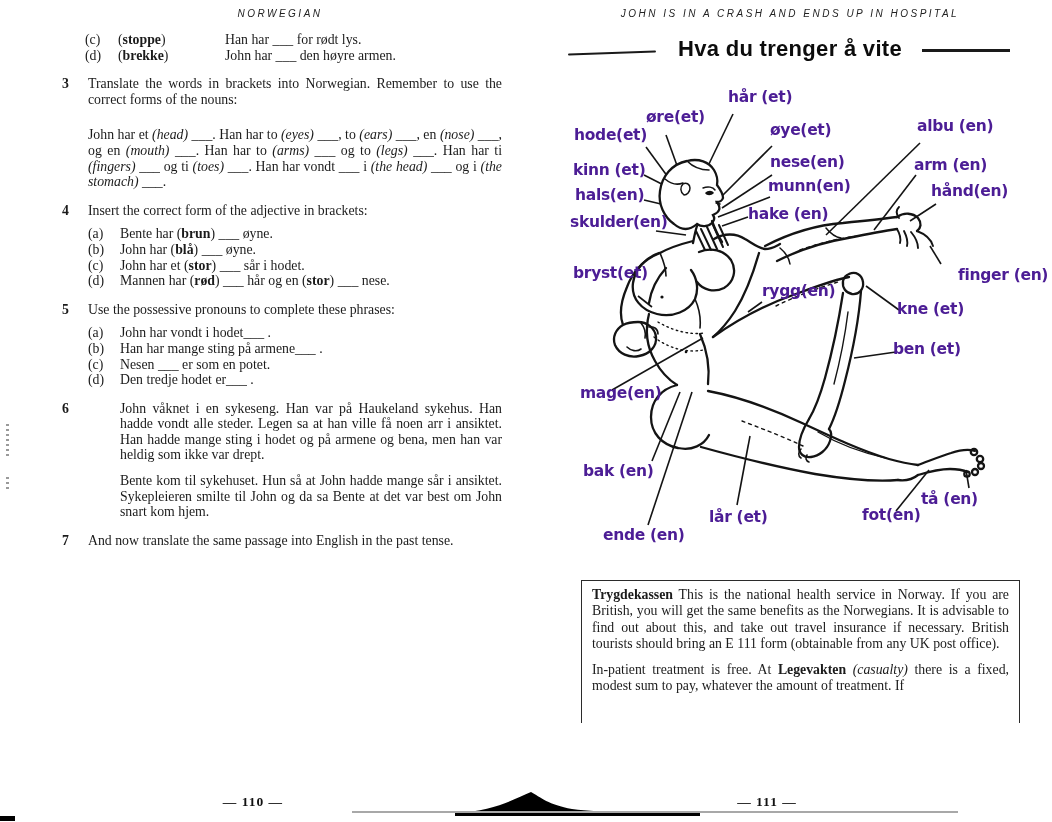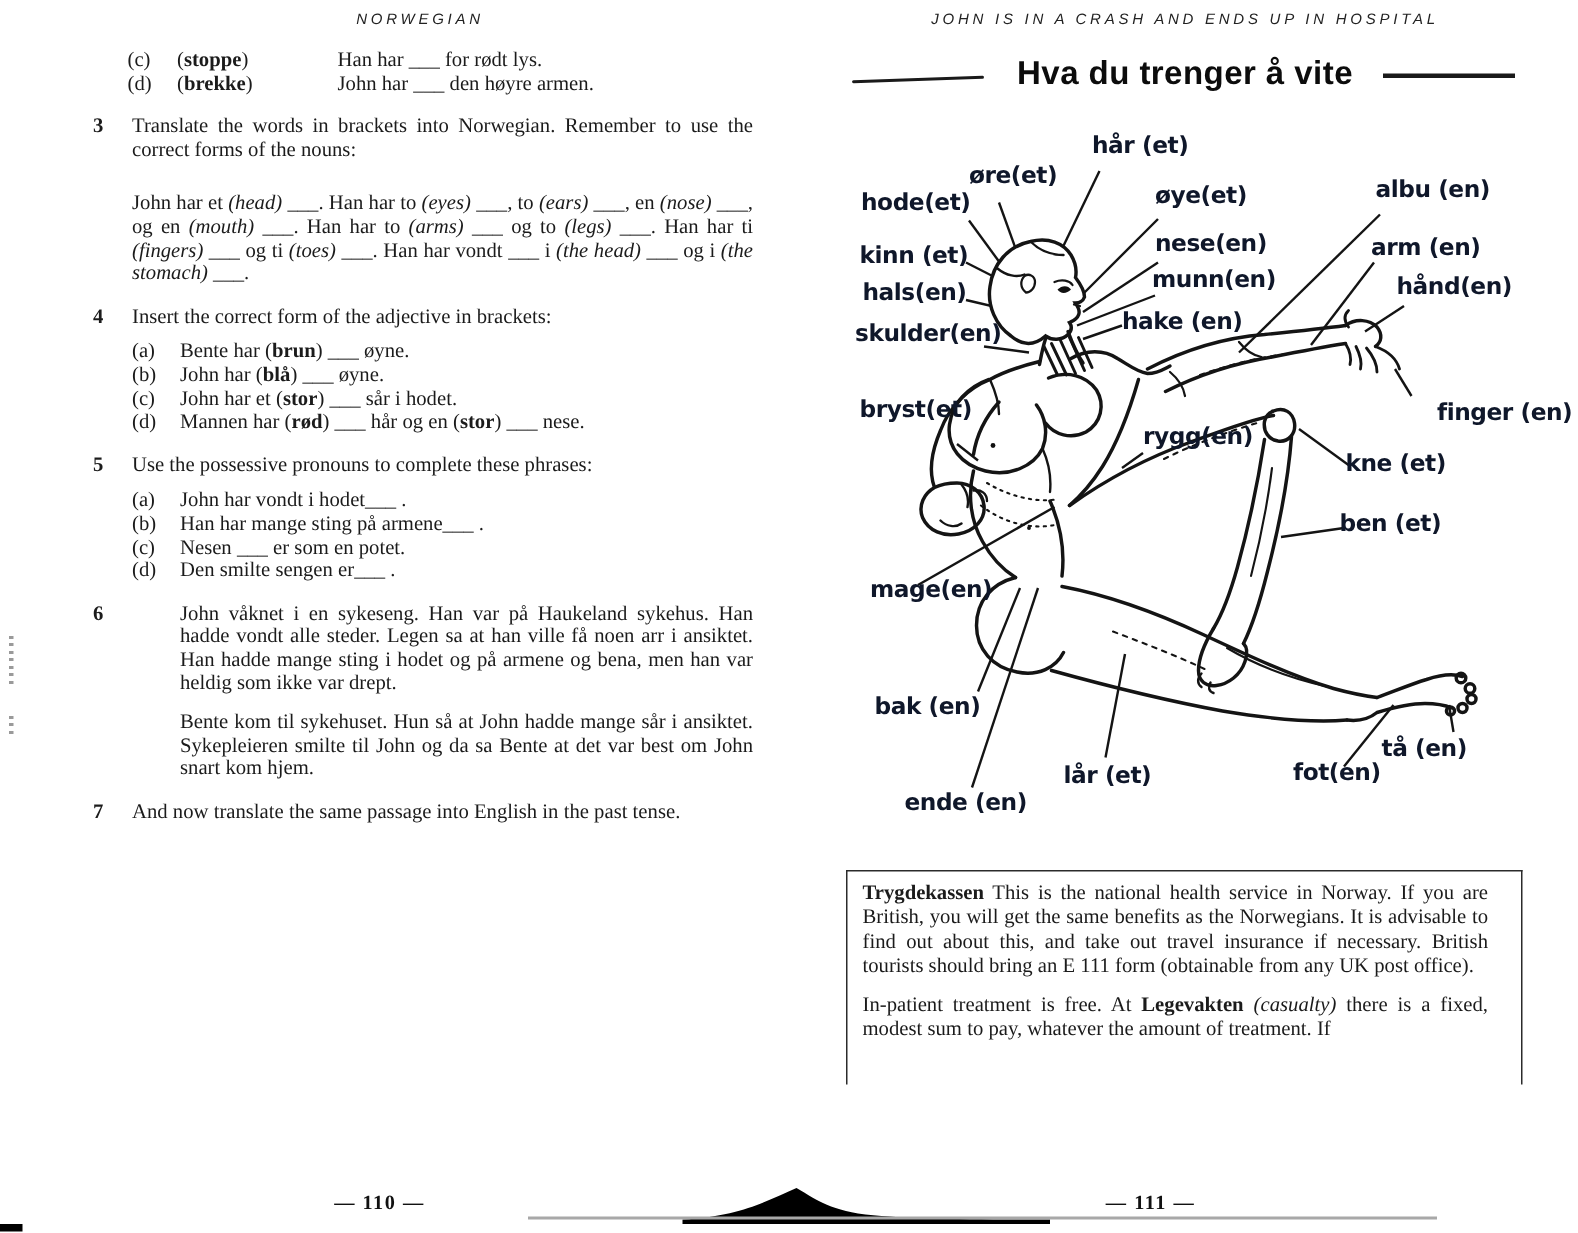--- a/index.html
+++ b/index.html
@@ -25,25 +25,25 @@
   .stext{flex:1;}
   .pagenum{position:absolute;top:773px;font:bold 13.5px "Liberation Serif",serif;
            letter-spacing:1px;transform:translateX(-50%);color:#111;margin-top:21px;}
   
   .bigtitle{position:absolute;left:656px;top:36px;width:268px;text-align:center;
             font:bold 22px "Liberation Sans",sans-serif;letter-spacing:.3px;color:#0c0c0c;}
   .rule{position:absolute;height:2px;background:#1a1a1a;}
   .rule.l{left:568px;top:52px;width:88px;transform:rotate(-2deg);border-radius:2px;}
   .rule.r{left:922px;top:49px;width:88px;height:2.5px;}
   
-  .blabel{position:absolute;font:bold 15.5px "DejaVu Sans",sans-serif;color:#0f172a;
+  .blabel{position:absolute;font:bold 15.5px "DejaVu Sans",sans-serif;color:#4c1d95;
           white-space:nowrap;letter-spacing:-0.3px;}
   
-  .infobox{position:absolute;left:564px;top:580px;width:417px;height:136px;
-           border:1.5px solid #2b2b2b;border-bottom:none;padding:6px 22px 0 10px;
+  .infobox{position:absolute;left:581px;top:580px;width:417px;height:136px;
+           border:1.5px solid #2b2b2b;border-bottom:none;padding:6px 10px 0 10px;
            font:13.8px/16.4px "Liberation Serif",serif;text-align:justify;}
   .infobox p{margin:0 0 9px 0;}
   
   .margin-mark{position:absolute;width:3px;
      background:repeating-linear-gradient(180deg,#9a9a9a 0 2px,rgba(0,0,0,0) 2px 5px);}
   .m1{left:6px;top:424px;height:34px;}
   .m2{left:6px;top:477px;height:14px;}
   .bottomline{position:absolute;left:352px;top:811px;width:606px;height:2px;background:#a8a8a8;}
   .corner-wedge{position:absolute;left:0;top:816px;width:15px;height:5px;background:#000;}
   svg{position:absolute;left:0;top:0;}
@@ -106,21 +106,21 @@
           <div class="subrow">
             <span class="slab">(b)</span>
             <span class="stext">Han har mange sting på armene___ .</span>
           </div>
           <div class="subrow">
             <span class="slab">(c)</span>
             <span class="stext">Nesen ___ er som en potet.</span>
           </div>
           <div class="subrow">
             <span class="slab">(d)</span>
-            <span class="stext">Den smilte sengen er___ .</span>
+            <span class="stext">Den tredje hodet er___ .</span>
           </div>
         </div>
       </div>
       <div class="ex">
         <span class="num">6</span>
         <div class="indent">John våknet i en sykeseng. Han var på Haukeland sykehus. Han hadde vondt alle steder. Legen sa at han ville få noen arr i ansiktet. Han hadde mange sting i hodet og på armene og bena, men han var heldig som ikke var drept.</div>
         <div class="indent">Bente kom til sykehuset. Hun så at John hadde mange sår i ansiktet. Sykepleieren smilte til John og da sa Bente at det var best om John snart kom hjem.</div>
       </div>
       <div class="ex">
         <span class="num">7</span>

